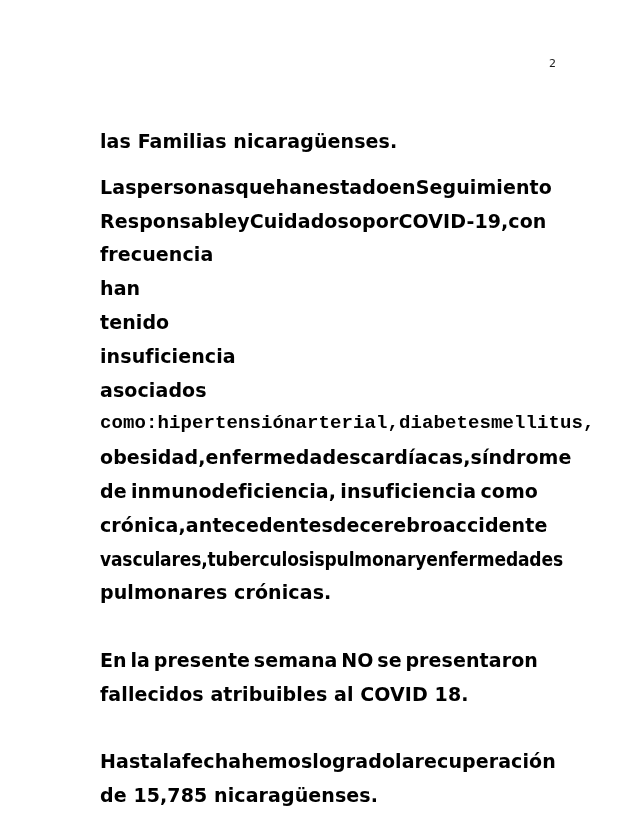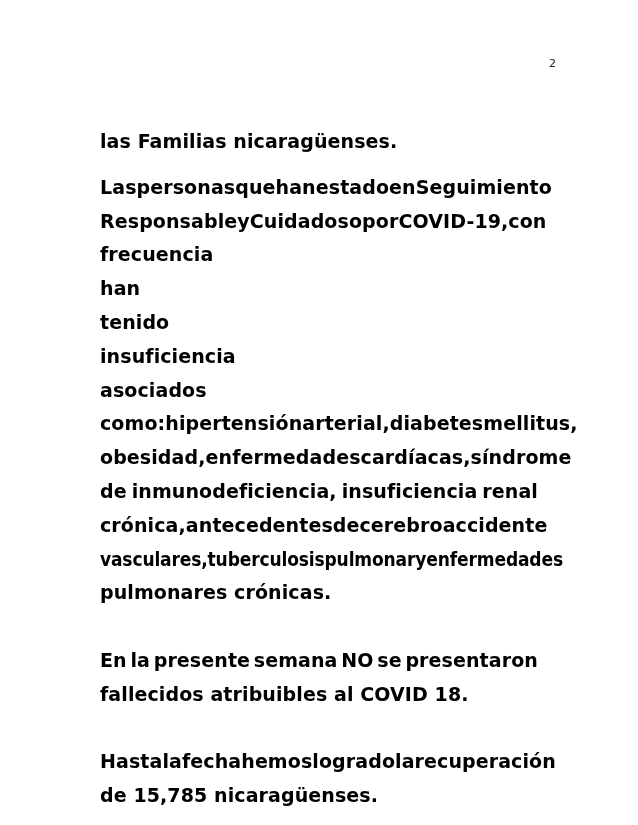--- a/index.html
+++ b/index.html
@@ -106,38 +106,38 @@
           <span>COVID-19,</span>
           <span>con</span>
         </span>
       <span class="break-line" style="display: flex; justify-content: space-between; white-space: nowrap; flex-direction: column;">
           <span>frecuencia</span>
           <span>han</span>
           <span>tenido</span>
           <span>insuficiencia</span>
           <span>asociados</span>
         </span>
-      <span class="break-line" style="display: flex; justify-content: space-between; white-space: nowrap;">
+      <span class="break-line" style="display: flex; justify-content: space-between; white-space: nowrap; font-family: Liberation Mono, monospace;">
           <span>como:</span>
           <span>hipertensión</span>
           <span>arterial,</span>
           <span>diabetes</span>
           <span>mellitus,</span>
         </span>
       <span class="break-line" style="display: flex; justify-content: space-between; white-space: nowrap;">
           <span>obesidad,</span>
           <span>enfermedades</span>
           <span>cardíacas,</span>
           <span>síndrome</span>
         </span>
       <span class="break-line" style="display: flex; justify-content: space-between; white-space: nowrap;">
           <span>de</span>
           <span>inmunodeficiencia,</span>
           <span>insuficiencia</span>
-          <span>renal</span>
+          <span>como</span>
         </span>
       <span class="break-line" style="display: flex; justify-content: space-between; white-space: nowrap;">
           <span>crónica,</span>
           <span>antecedentes</span>
           <span>de</span>
           <span>cerebro</span>
           <span>accidente</span>
         </span>
       <span class="break-line condensed" style="display: flex; justify-content: space-between; white-space: nowrap;">
           <span>vasculares,</span>

